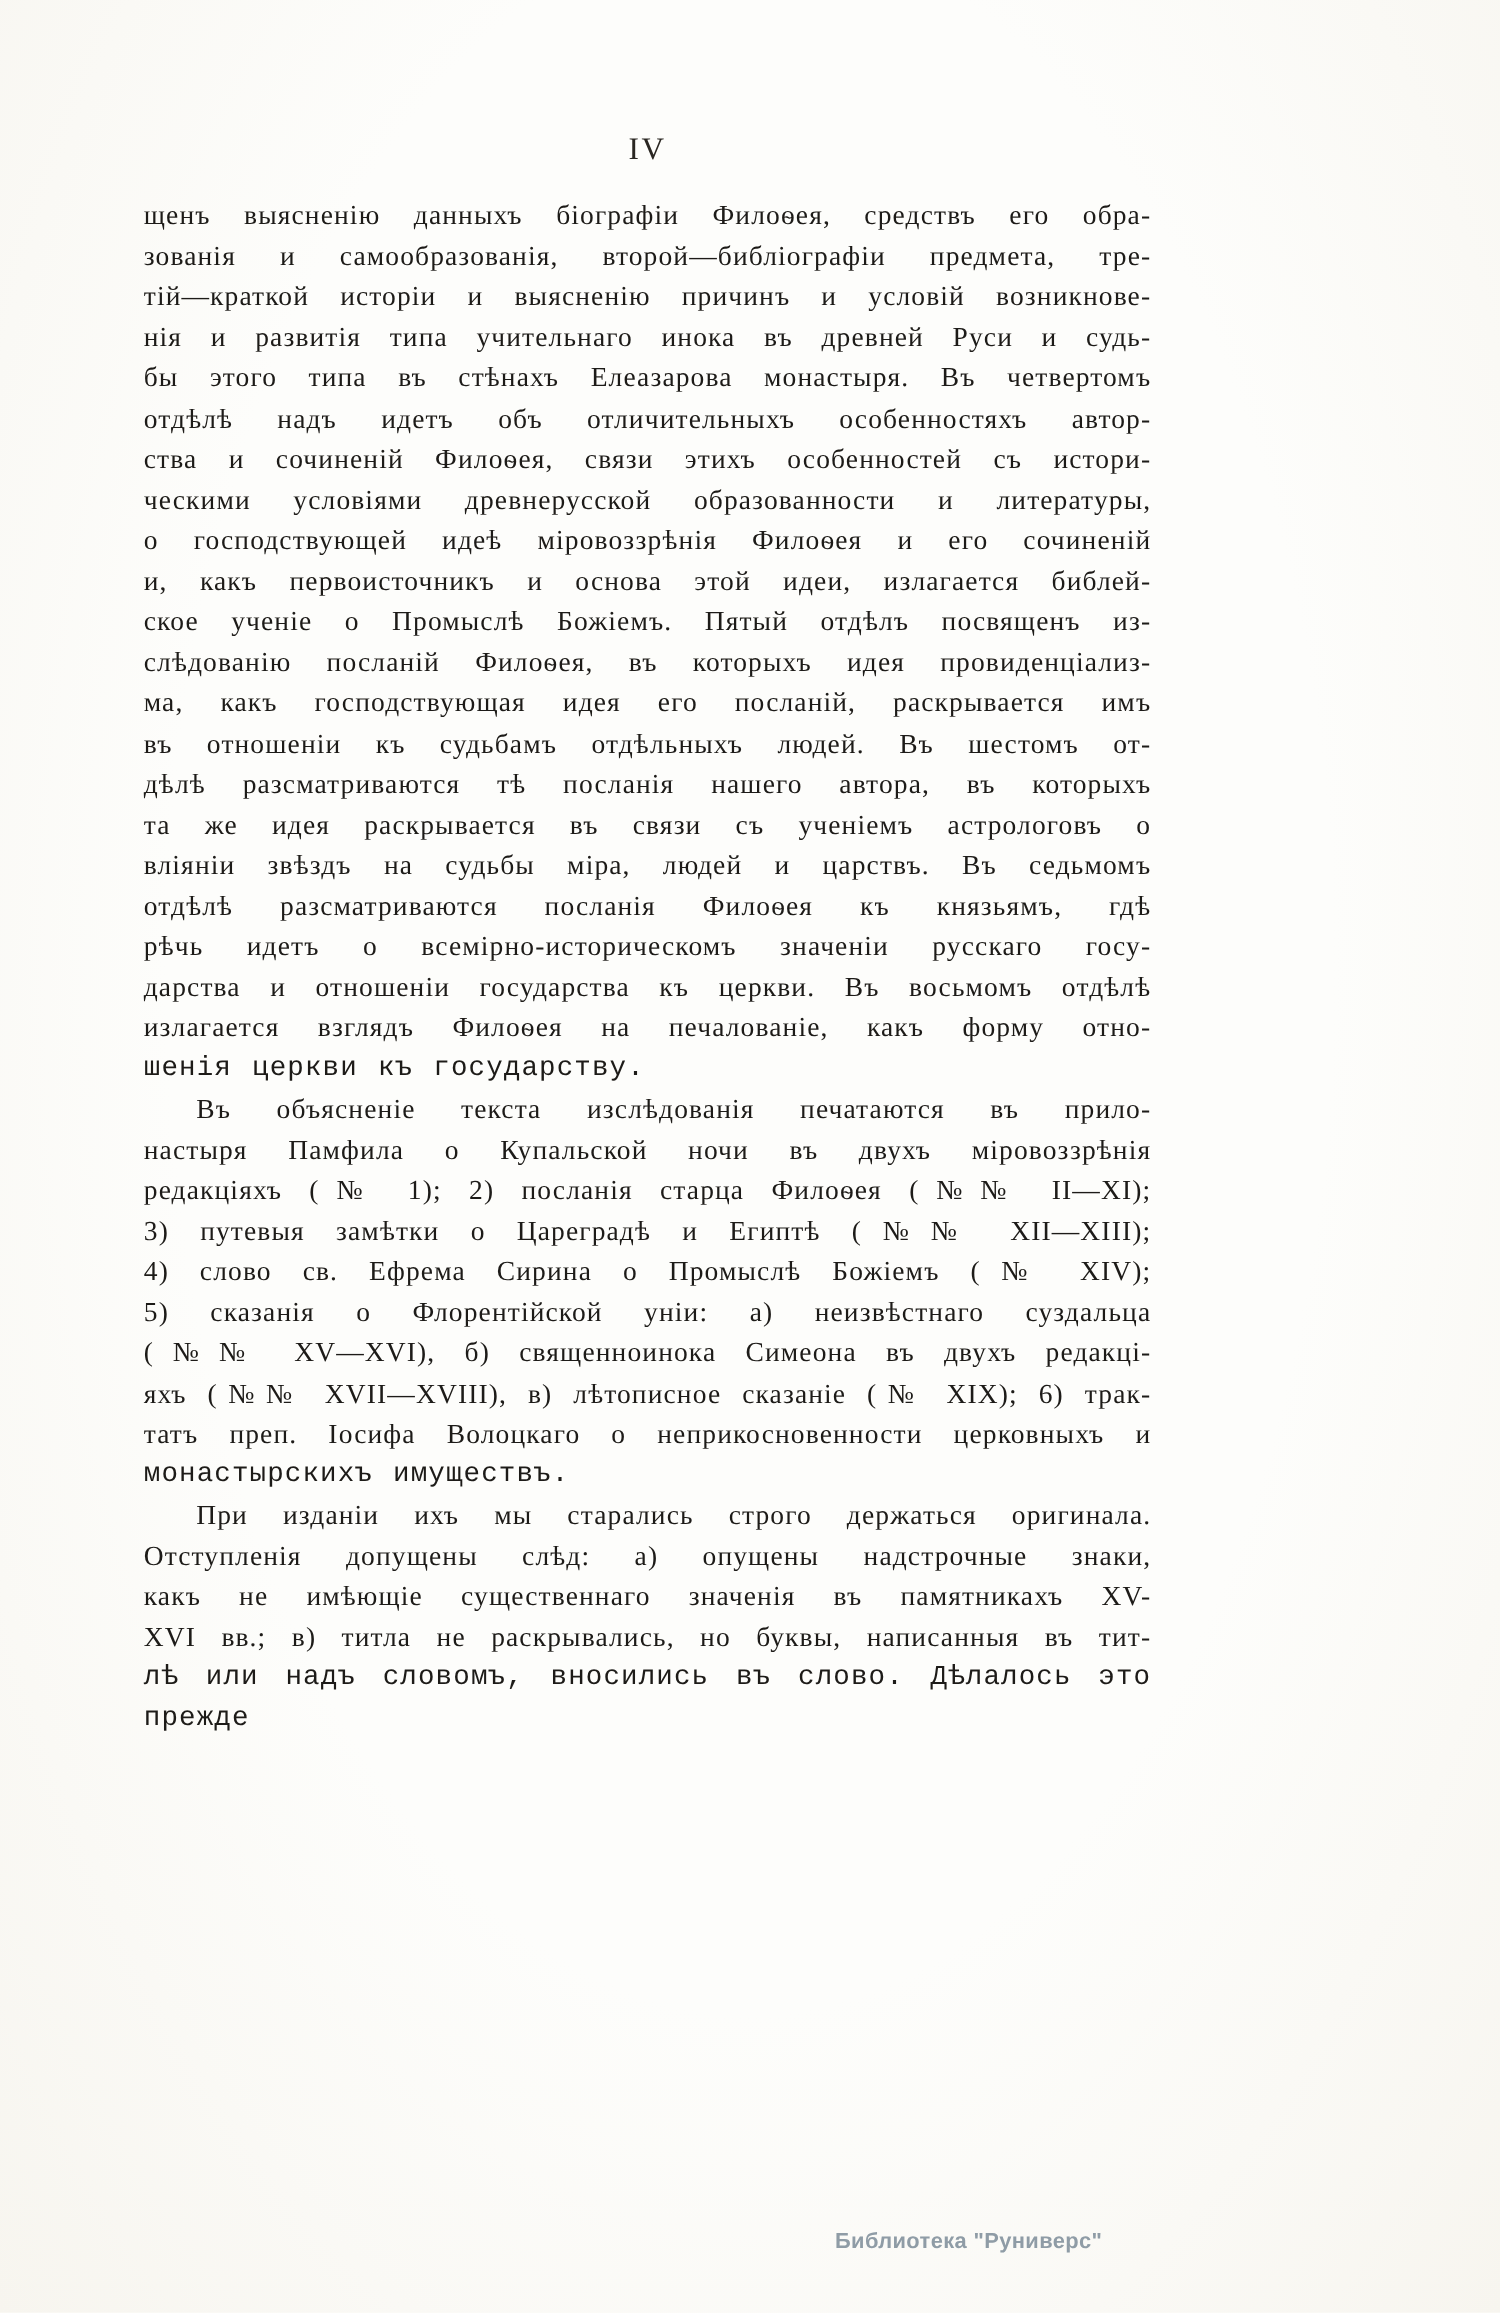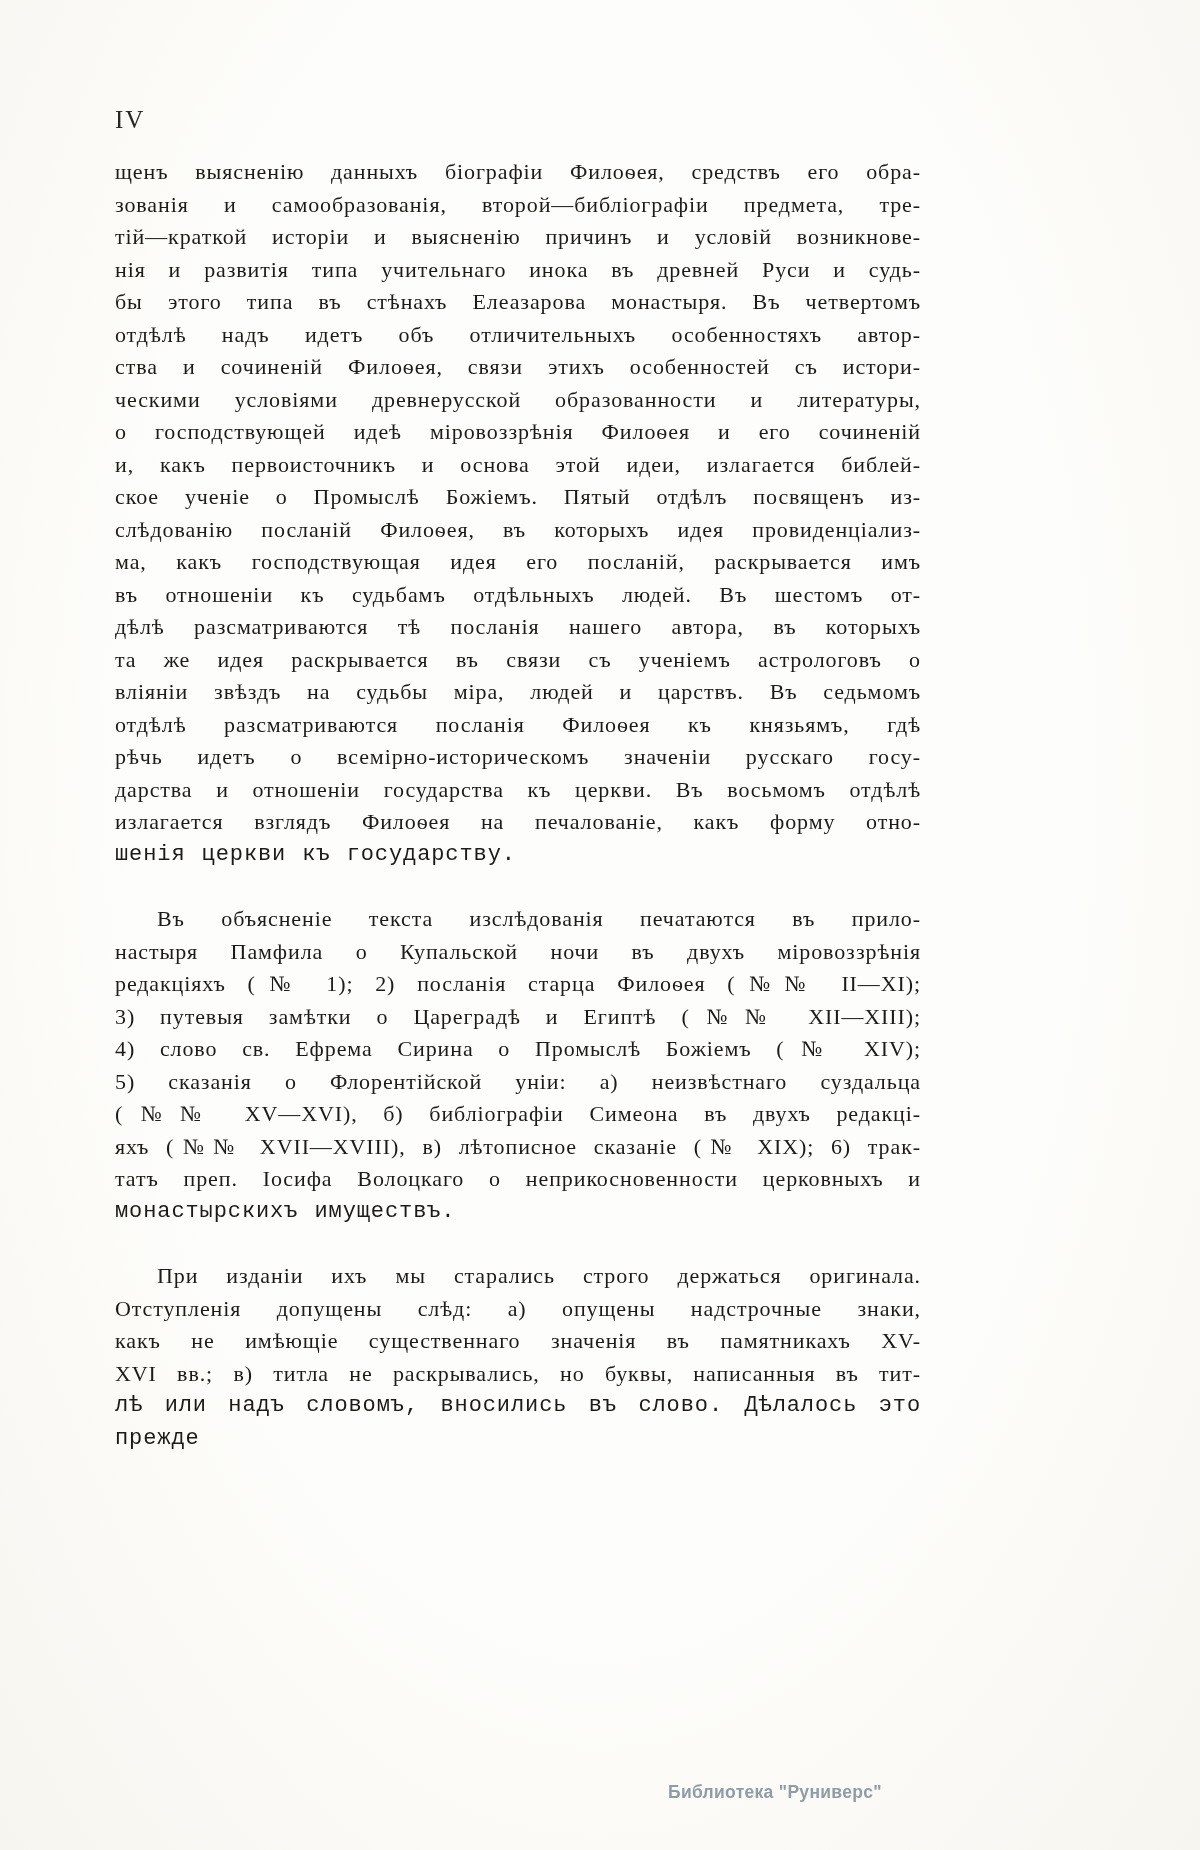--- a/index.html
+++ b/index.html
@@ -15,21 +15,21 @@
   .scan-page {
     position: absolute;
     inset: 0;
     background: radial-gradient(ellipse at 50% 42%, #fdfdfb 55%, #f7f5ef 100%);
   }
   .page-number {
     position: absolute;
     top: 106px;
     left: 115px;
     width: 806px;
-    text-align: left;
+    text-align: center;
     font-size: 25px;
     letter-spacing: 2px;
     color: #2a2722;
   }
   .text-block {
     position: absolute;
     top: 156px;
     left: 115px;
     width: 806px;
     font-size: 22px;
@@ -37,21 +37,21 @@
     letter-spacing: 0.9px;
     word-spacing: 2px;
   }
   .paragraph { margin: 0; }
   .line {
     height: 32.5px;
     text-align: justify;
     text-align-last: justify;
   }
   .line.last { text-align-last: left; font-family: Liberation Mono, monospace; }
-  .line.indent { text-indent: 42px; margin-top: 32px; }
+  .line.indent { text-indent: 42px; }
   .watermark {
     position: absolute;
     top: 1782px;
     left: 668px;
     font-family: "Liberation Sans", "DejaVu Sans", sans-serif;
     font-size: 17.5px;
     font-weight: bold;
     letter-spacing: 0.3px;
     color: #8f9ca6;
   }
@@ -87,21 +87,21 @@
         <div class="line">излагается взглядъ Филоѳея на печалованіе, какъ форму отно-</div>
         <div class="line last">шенія церкви къ государству.</div>
       </div>
       <div class="paragraph">
         <div class="line indent">Въ объясненіе текста изслѣдованія печатаются въ прило-</div>
         <div class="line">настыря Памфила о Купальской ночи въ двухъ міровоззрѣнія</div>
         <div class="line">редакціяхъ (№ 1); 2) посланія старца Филоѳея (№№ II—XI);</div>
         <div class="line">3) путевыя замѣтки о Цареградѣ и Египтѣ (№№ XII—XIII);</div>
         <div class="line">4) слово св. Ефрема Сирина о Промыслѣ Божіемъ (№ XIV);</div>
         <div class="line">5) сказанія о Флорентійской уніи: а) неизвѣстнаго суздальца</div>
-        <div class="line">(№№ XV—XVI), б) библіографіи Симеона въ двухъ редакці-</div>
+        <div class="line">(№№ XV—XVI), б) священноинока Симеона въ двухъ редакці-</div>
         <div class="line">яхъ (№№ XVII—XVIII), в) лѣтописное сказаніе (№ XIX); 6) трак-</div>
         <div class="line">татъ преп. Іосифа Волоцкаго о неприкосновенности церковныхъ и</div>
         <div class="line last">монастырскихъ имуществъ.</div>
       </div>
       <div class="paragraph">
         <div class="line indent">При изданіи ихъ мы старались строго держаться оригинала.</div>
         <div class="line">Отступленія допущены слѣд: а) опущены надстрочные знаки,</div>
         <div class="line">какъ не имѣющіе существеннаго значенія въ памятникахъ XV-</div>
         <div class="line">XVI вв.; в) титла не раскрывались, но буквы, написанныя въ тит-</div>
         <div class="line last">лѣ или надъ словомъ, вносились въ слово. Дѣлалось это прежде</div>

